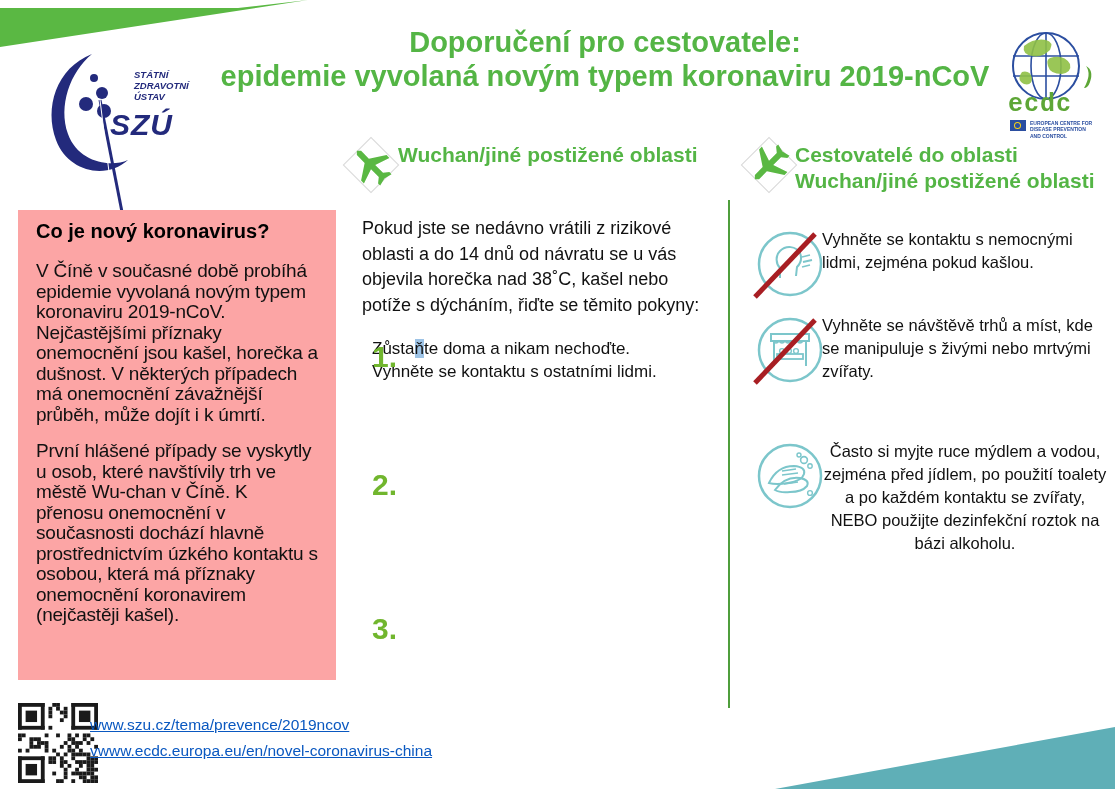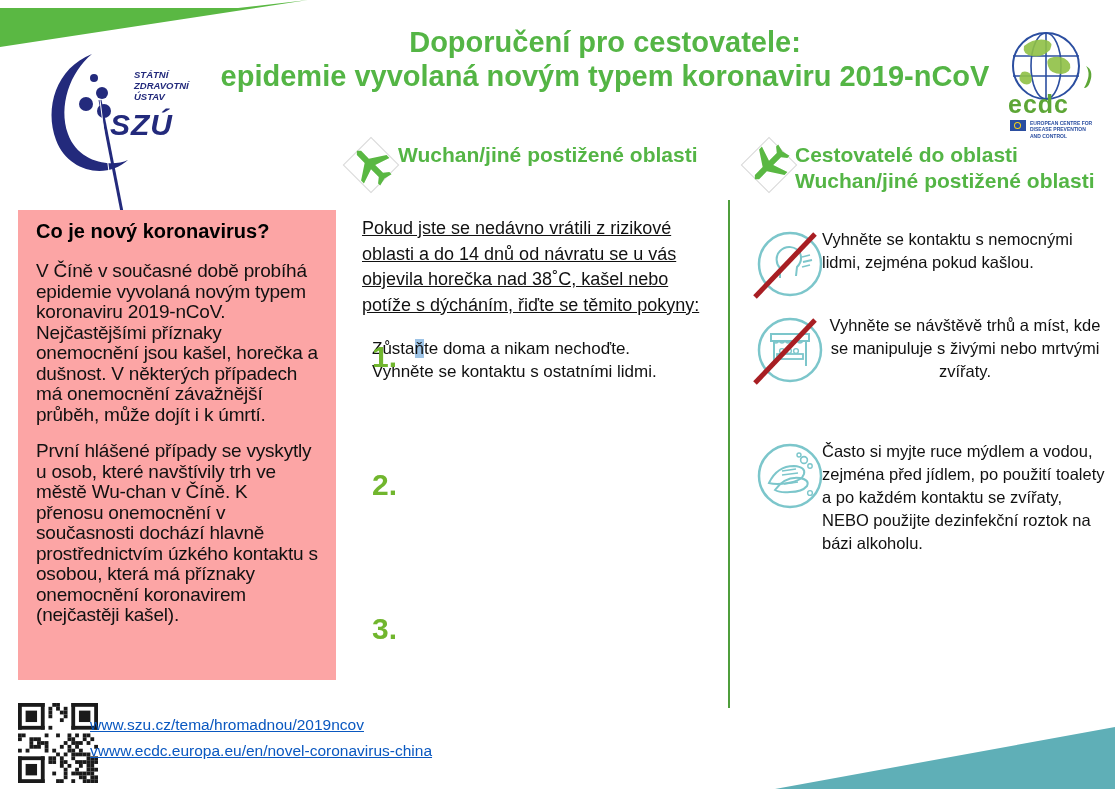--- a/index.html
+++ b/index.html
@@ -18,42 +18,42 @@
   .title .l1{font-size:29px;line-height:1.15;}
   .title .l2{font-size:29px;line-height:1.2;}
 
   
   .szu{left:30px;top:48px;width:180px;height:165px;}
   .szu-small{position:absolute;left:104px;top:22px;font-size:9.5px;font-weight:bold;font-style:italic;color:#232a7c;white-space:pre-line;line-height:1.15;}
   .szu-main{position:absolute;left:80px;top:60px;font-size:30px;font-weight:bold;font-style:italic;color:#232a7c;letter-spacing:1px;}
 
   
   .ecdc{left:988px;top:28px;width:122px;height:105px;}
-  .ecdc-word{position:absolute;left:20px;top:62px;font-size:25px;font-weight:bold;color:#5da636;letter-spacing:1px;}
+  .ecdc-word{position:absolute;left:20px;top:62px;font-size:25px;font-weight:bold;color:#5da636;letter-spacing:1px;font-family:Liberation Mono, monospace;}
   .ecdc-cap{position:absolute;left:42px;top:92px;font-size:5px;font-weight:bold;color:#2b4ea0;white-space:pre-line;line-height:1.25;}
   .eu-flag{position:absolute;left:22px;top:92px;width:16px;height:11px;background:#2b4ea0;}
   .eu-flag:after{content:"";position:absolute;left:5px;top:3px;width:5px;height:5px;border-radius:50%;
     box-shadow:0 0 0 1px #f7d117;}
 
   
   .info-box{left:18px;top:210px;width:318px;height:470px;background:#fca5a5;color:#111;
     padding:10px 18px 0 18px;box-sizing:border-box;}
   .info-box h3{margin:0 0 18px 0;font-size:20px;color:#000;}
   .info-box p{margin:0 0 16px 0;font-size:19px;line-height:1.08;letter-spacing:-0.2px;}
 
   
   .col-head{font-weight:bold;color:#54b545;font-size:21px;line-height:1.25;}
   .plane-wrap{position:absolute;width:54px;height:54px;}
   .diamond{position:absolute;left:7px;top:7px;width:38px;height:38px;border:1px solid #d9d9d9;transform:rotate(45deg);background:#fff;}
   .plane-svg{position:absolute;left:3px;top:3px;}
 
   .from-head{left:398px;top:142px;width:330px;}
   .to-head{left:795px;top:142px;width:330px;white-space:nowrap;}
 
-  .intro{left:362px;top:216px;width:356px;font-size:18px;line-height:1.42;color:#111;text-decoration:underline;}
+  .intro{left:362px;top:216px;width:356px;font-size:18px;line-height:1.42;color:#111;}
 
   .step{position:absolute;left:372px;width:345px;}
   .step-num{position:absolute;left:0;top:2px;font-size:30px;font-weight:bold;color:#71b62e;}
   .step-text{font-size:17px;line-height:1.35;color:#111;}
   .hl{background:#9dc3e6;}
 
   .divider{left:728px;top:200px;width:2px;height:508px;background:#4f9e3c;}
 
   .item{position:absolute;left:752px;width:356px;}
   .item-icon{position:absolute;left:0;top:0;width:76px;height:76px;}
@@ -166,37 +166,37 @@
       <circle cx="38" cy="38" r="31" fill="#ffffff" stroke="#7cc6cb" stroke-width="2.5"></circle>
       <path d="M28 52 L28 42 C24 38 23 30 28 25 C34 19 44 20 48 27 C50 32 49 37 45 41 L44 50" fill="none" stroke="#7cc6cb" stroke-width="2"></path>
       <line x1="50" y1="31" x2="58" y2="29" stroke="#7cc6cb" stroke-width="1.8"></line>
       <line x1="51" y1="36" x2="60" y2="34" stroke="#7cc6cb" stroke-width="1.8"></line>
       <line x1="50" y1="41" x2="58" y2="39" stroke="#7cc6cb" stroke-width="1.8"></line>
       <line x1="3" y1="71" x2="63" y2="8" stroke="#a81e23" stroke-width="5"></line>
     </svg>
     <div class="item-text">Vyhněte se kontaktu s nemocnými lidmi, zejména pokud kašlou.</div>
   </div>
 
-  <div class="item" style="top:312px;text-align:center;">
+  <div class="item" style="top:312px;">
     <svg class="item-icon" width="76" height="76" viewBox="0 0 76 76">
       <circle cx="38" cy="38" r="31" fill="#ffffff" stroke="#7cc6cb" stroke-width="2.5"></circle>
       <rect x="19" y="22" width="38" height="7" fill="none" stroke="#7cc6cb" stroke-width="2"></rect>
       <path d="M21 29 q3 4 6 0 q3 4 6 0 q3 4 6 0 q3 4 6 0 q3 4 6 0" fill="none" stroke="#7cc6cb" stroke-width="1.6"></path>
       <line x1="22" y1="29" x2="22" y2="54" stroke="#7cc6cb" stroke-width="2"></line>
       <line x1="54" y1="29" x2="54" y2="54" stroke="#7cc6cb" stroke-width="2"></line>
       <rect x="25" y="42" width="26" height="5" fill="none" stroke="#7cc6cb" stroke-width="1.8"></rect>
       <circle cx="30" cy="39" r="2.4" fill="none" stroke="#7cc6cb" stroke-width="1.4"></circle>
       <circle cx="37" cy="39" r="2.4" fill="none" stroke="#7cc6cb" stroke-width="1.4"></circle>
       <circle cx="44" cy="39" r="2.4" fill="none" stroke="#7cc6cb" stroke-width="1.4"></circle>
       <line x1="3" y1="71" x2="63" y2="8" stroke="#a81e23" stroke-width="5"></line>
     </svg>
     <div class="item-text">Vyhněte se návštěvě trhů a míst, kde se manipuluje s živými nebo mrtvými zvířaty.</div>
   </div>
 
-  <div class="item" style="top:438px;">
+  <div class="item" style="top:438px;text-align:center;">
     <svg class="item-icon" width="76" height="76" viewBox="0 0 76 76">
       <circle cx="38" cy="38" r="31" fill="#ffffff" stroke="#7cc6cb" stroke-width="2.5"></circle>
       <path d="M17 45 Q25 28 42 28 Q54 29 52 36 Q50 43 36 45 Q24 47 17 45 Z" fill="none" stroke="#7cc6cb" stroke-width="2"></path>
       <path d="M23 52 Q33 38 48 40 Q58 42 55 48 Q50 54 38 54 Q28 55 23 52 Z" fill="none" stroke="#7cc6cb" stroke-width="2"></path>
       <line x1="30" y1="33" x2="44" y2="31" stroke="#7cc6cb" stroke-width="1.4"></line>
       <line x1="30" y1="37" x2="46" y2="35" stroke="#7cc6cb" stroke-width="1.4"></line>
       <line x1="32" y1="46" x2="46" y2="44" stroke="#7cc6cb" stroke-width="1.4"></line>
       <circle cx="52" cy="22" r="3.4" fill="none" stroke="#7cc6cb" stroke-width="1.6"></circle>
       <circle cx="58" cy="28" r="2.2" fill="none" stroke="#7cc6cb" stroke-width="1.4"></circle>
       <circle cx="47" cy="17" r="2" fill="none" stroke="#7cc6cb" stroke-width="1.4"></circle>
@@ -327,17 +327,17 @@
         <rect x="44" y="80" width="4" height="4"></rect>
         <rect x="56" y="80" width="4" height="4"></rect>
         <rect x="68" y="80" width="4" height="4"></rect>
         <rect x="72" y="80" width="4" height="4"></rect>
         <rect x="76" y="80" width="4" height="4"></rect>
         <rect x="80" y="80" width="4" height="4"></rect>
       </g>
   </svg>
 
   <div class="abs links">
-    <a>www.szu.cz/tema/hromadnou/2019ncov</a>
+    <a>www.szu.cz/tema/prevence/2019ncov</a>
     <a>vwww.ecdc.europa.eu/en/novel-coronavirus-china</a>
   </div>
 
 </div>
 
 </body></html>

